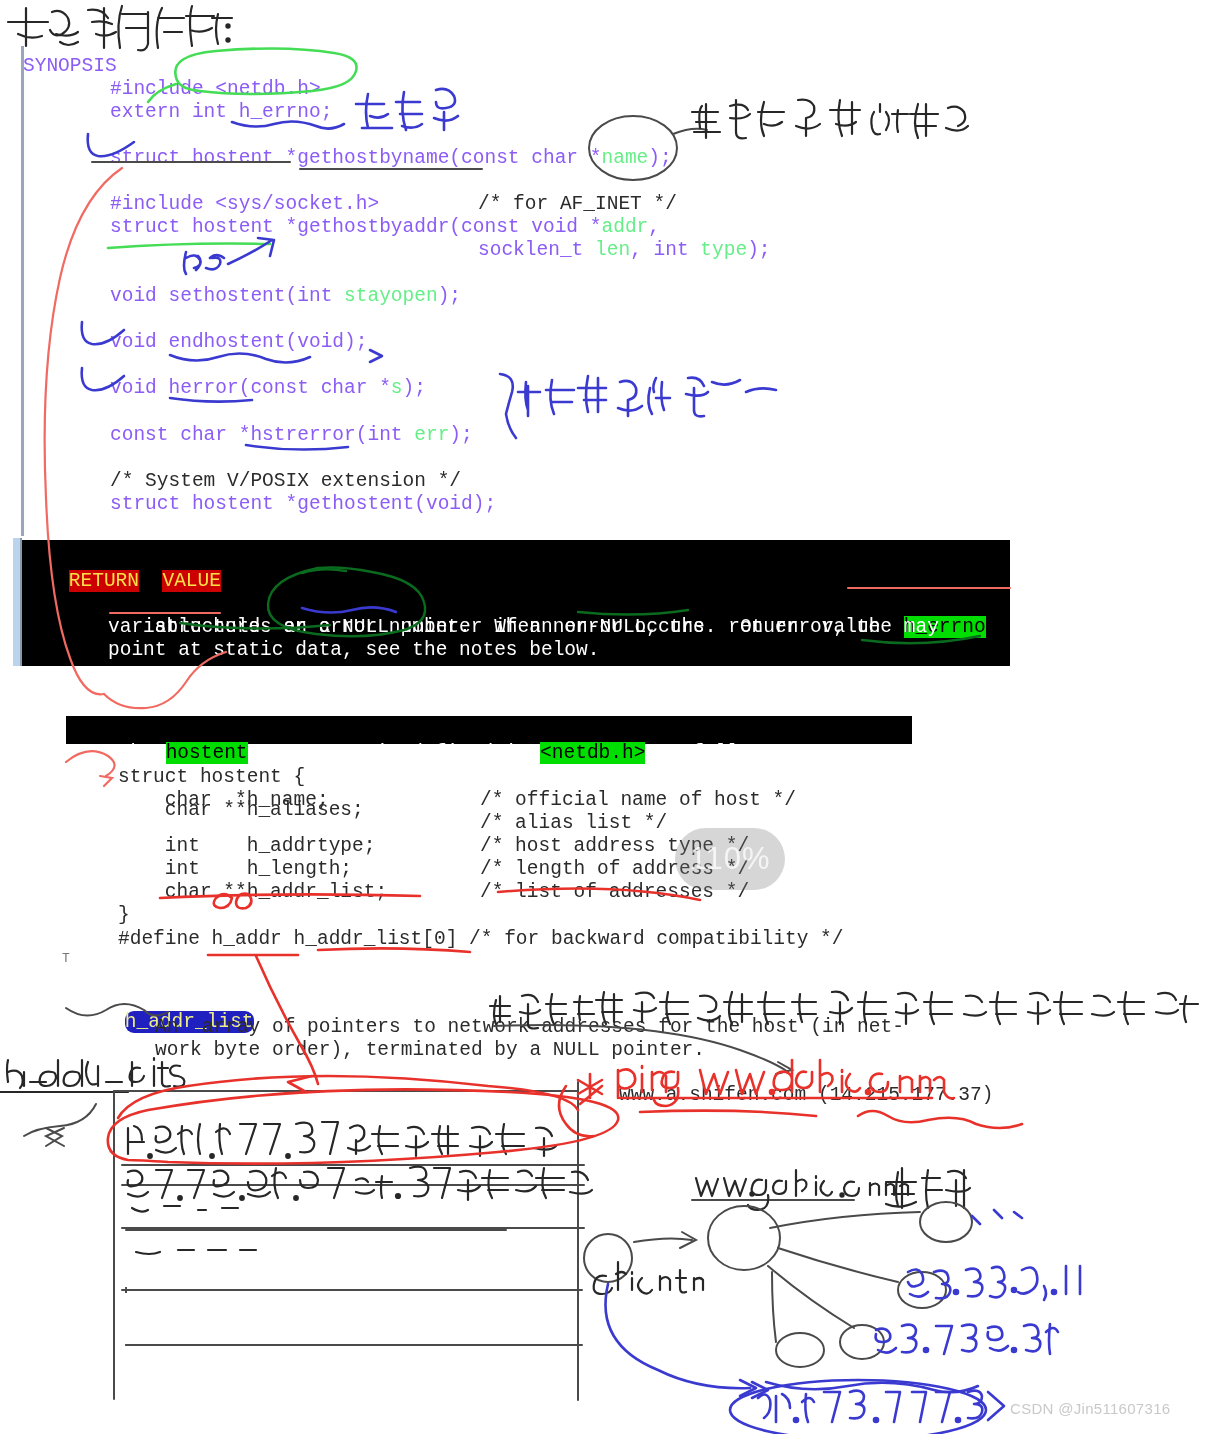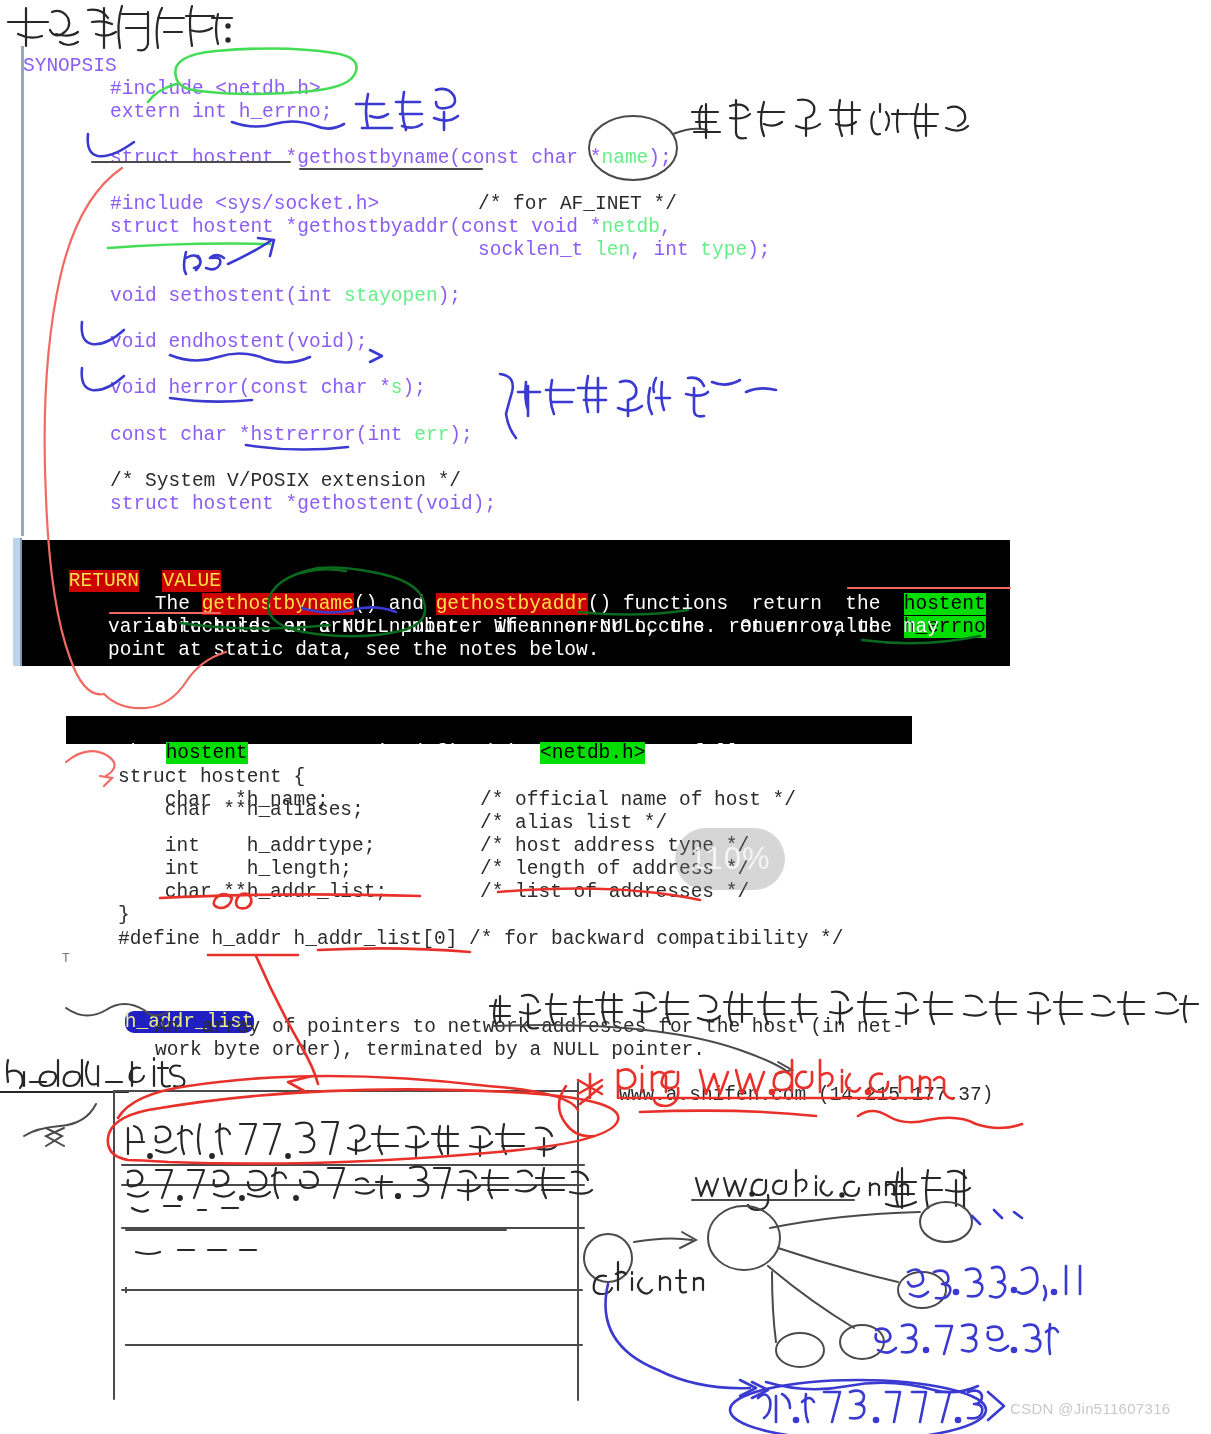--- a/index.html
+++ b/index.html
@@ -55,39 +55,36 @@
   <div class="vrule3"></div>
 
   <div class="abs man c-red" style="left:23px;top:55px;">SYNOPSIS</div>
 
   <div id="synopsis-lines">
       <div class="abs man" style="left: 110px; top: 78px;"><span class="c-red">#include &lt;netdb.h&gt;</span></div>
       <div class="abs man" style="left: 110px; top: 101px;"><span class="c-red">extern int h_errno;</span></div>
       <div class="abs man" style="left: 110px; top: 147px;"><span class="c-red">struct hostent *gethostbyname(const char *</span><span class="c-green">name</span><span class="c-red">);</span></div>
       <div class="abs man" style="left: 110px; top: 193px;"><span class="c-red">#include &lt;sys/socket.h&gt;</span></div>
       <div class="abs man" style="left: 478px; top: 193px;"><span class="c-black">/* for AF_INET */</span></div>
-      <div class="abs man" style="left: 110px; top: 216px;"><span class="c-red">struct hostent *gethostbyaddr(const void *</span><span class="c-green">netdb</span><span class="c-red">,</span></div>
+      <div class="abs man" style="left: 110px; top: 216px;"><span class="c-red">struct hostent *gethostbyaddr(const void *</span><span class="c-green">addr</span><span class="c-red">,</span></div>
       <div class="abs man" style="left: 478px; top: 239px;"><span class="c-red">socklen_t </span><span class="c-green">len</span><span class="c-red">, int </span><span class="c-green">type</span><span class="c-red">);</span></div>
       <div class="abs man" style="left: 110px; top: 285px;"><span class="c-red">void sethostent(int </span><span class="c-green">stayopen</span><span class="c-red">);</span></div>
       <div class="abs man" style="left: 110px; top: 331px;"><span class="c-red">void endhostent(void);</span></div>
       <div class="abs man" style="left: 110px; top: 377px;"><span class="c-red">void herror(const char *</span><span class="c-green">s</span><span class="c-red">);</span></div>
       <div class="abs man" style="left: 110px; top: 424px;"><span class="c-red">const char *hstrerror(int </span><span class="c-green">err</span><span class="c-red">);</span></div>
       <div class="abs man" style="left: 110px; top: 470px;"><span class="c-black">/* System V/POSIX extension */</span></div>
       <div class="abs man" style="left: 110px; top: 493px;"><span class="c-red">struct hostent *gethostent(void);</span></div>
     </div>
 
   <div class="blk blk1"></div>
 
   <div class="abs man" style="left:22px;top:547px;">
     <span class="hl-red">RETURN</span><span style="color:#000">  </span><span class="hl-red">VALUE</span>
   </div>
 
-  <div class="abs man c-white" style="left:108px;top:570px;">
-    <span>The </span><span class="hl-red">gethostbyname</span><span>() and </span><span class="hl-red">gethostbyaddr</span><span>() functions  return  the  </span><span class="hl-green">hostent</span>
-  </div>
   <div class="abs man c-white" style="left:108px;top:593px;">
     <span>structure  or a NULL pointer if an error occurs.  On error, the </span><span class="hl-green">h_errno</span>
   </div>
   <div class="abs man c-white" style="left:108px;top:616px;">variable holds an error number.  When non-NULL, the  return  value  may</div>
   <div class="abs man c-white" style="left:108px;top:639px;">point at static data, see the notes below.</div>
 
   <div class="blk blk2"></div>
   <div class="abs man c-white" style="left:72px;top:719px;">
     <span>The </span><span class="hl-green">hostent</span><span> structure is defined in </span><span class="hl-green">&lt;netdb.h&gt;</span><span> as follows:</span>
   </div>

